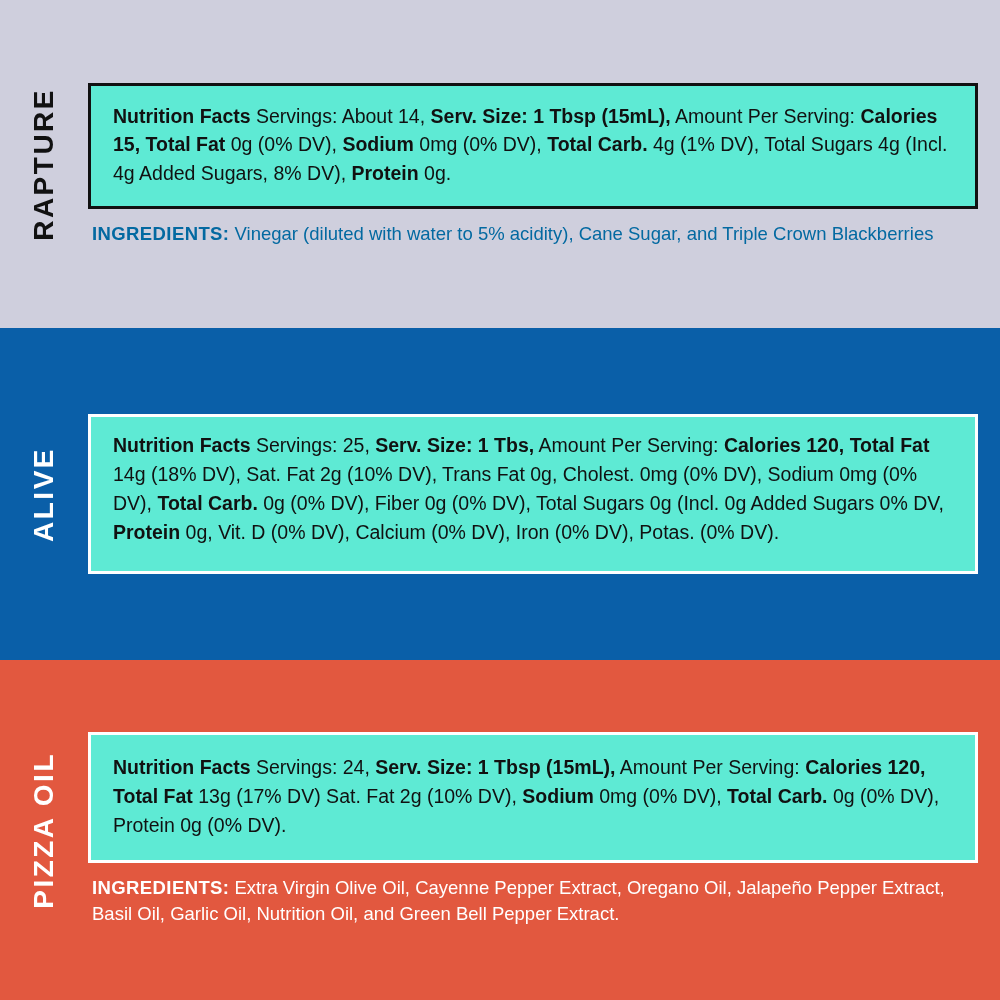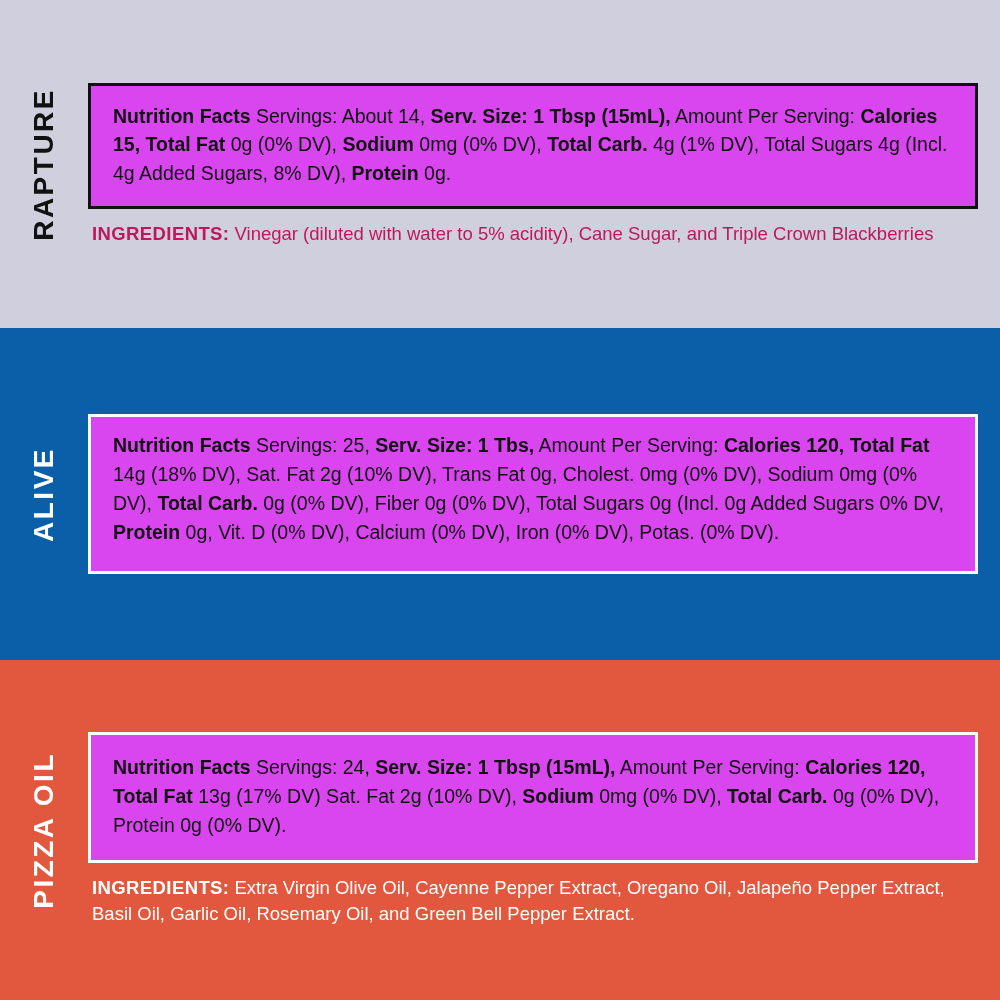--- a/index.html
+++ b/index.html
@@ -54,40 +54,40 @@
 
   .panel-body {
     flex: 1 1 auto;
     display: flex;
     flex-direction: column;
     justify-content: center;
     padding-right: 22px;
   }
   .facts-box {
     border: 3px solid #111111;
-    background: #d946ef;
+    background: #5eead4;
     padding: 16px 20px 18px 22px;
     box-sizing: border-box;
   }
   .panel-alive .facts-box,
   .panel-pizza .facts-box {
     border-color: #ffffff;
   }
   .facts-text {
     font-size: 19.5px;
     line-height: 1.48;
     color: #111111;
   }
   .facts-text .b { font-weight: bold; }
 
   .ingredients {
     font-size: 18.5px;
     line-height: 1.42;
     margin-top: 12px;
-    color: #be185d;
+    color: #0369a1;
     padding-left: 4px;
   }
   .ingredients .lead {
     font-weight: bold;
     letter-spacing: 0.4px;
   }
   .panel-alive .ingredients,
   .panel-pizza .ingredients {
     color: #ffffff;
   }
@@ -121,16 +121,16 @@
       </div>
     </div>
     <div class="panel panel-pizza">
       <div class="side-label label-light">
         <span>PIZZA OIL</span>
       </div>
       <div class="panel-body">
         <div class="facts-box">
           <div class="facts-text"><span class="b">Nutrition Facts</span><span> Servings: 24, </span><span class="b">Serv. Size: 1 Tbsp (15mL),</span><span> Amount Per Serving: </span><span class="b">Calories 120, Total Fat</span><span> 13g (17% DV) Sat. Fat 2g (10% DV), </span><span class="b">Sodium</span><span> 0mg (0% DV), </span><span class="b">Total Carb.</span><span> 0g (0% DV), Protein 0g (0% DV).</span></div>
         </div>
-        <div class="ingredients"><span class="lead">INGREDIENTS:</span><span> Extra Virgin Olive Oil, Cayenne Pepper Extract, Oregano Oil, Jalapeño Pepper Extract, Basil Oil, Garlic Oil, Rosemary Oil, and Green Bell Pepper Extract.</span></div>
+        <div class="ingredients"><span class="lead">INGREDIENTS:</span><span> Extra Virgin Olive Oil, Cayenne Pepper Extract, Oregano Oil, Jalapeño Pepper Extract, Basil Oil, Garlic Oil, Nutrition Oil, and Green Bell Pepper Extract.</span></div>
       </div>
     </div>
   </div>
 
 </body></html>

